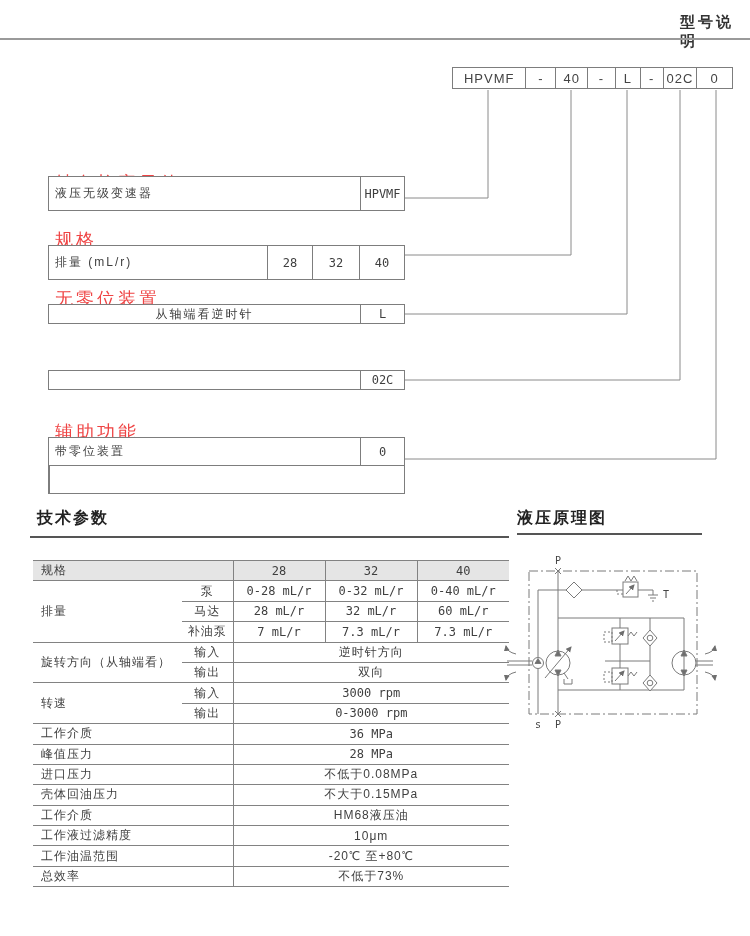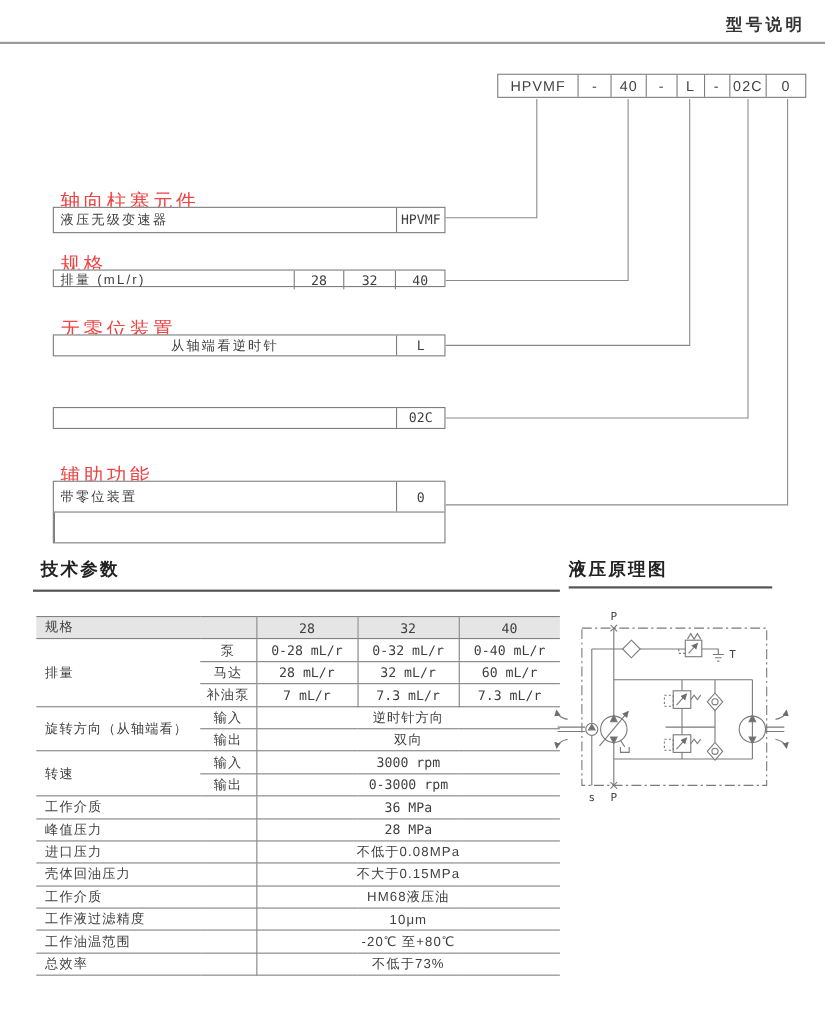--- a/index.html
+++ b/index.html
@@ -5,21 +5,21 @@
   * { margin:0; padding:0; box-sizing:border-box; }
   html,body { background:#fff; }
   body {
     width:750px; height:936px; position:relative; overflow:hidden;
     font-family:"Liberation Sans", sans-serif; color:#3a3a3a;
     -webkit-font-smoothing:antialiased;
   }
   .abs { position:absolute; }
 
   
-  .page-title { top:13px; left:660px; font-size:15px; font-weight:bold; letter-spacing:3px; color:#333; }
+  .page-title { top:13px; left:680px; font-size:15px; font-weight:bold; letter-spacing:3px; color:#333; }
   .top-rule { top:38px; left:0; width:750px; height:2px; background:#9a9a9a; }
 
   
   .model-box {
     top:67px; left:452px; width:281px; height:22px; display:flex;
     border:1px solid #7d7d7d; background:#fff;
   }
   .model-cell {
     display:flex; align-items:center; justify-content:center;
     border-left:1px solid #7d7d7d; font-size:13px; letter-spacing:1px; color:#444;
@@ -78,29 +78,29 @@
   <g stroke="#8a8a8a" stroke-width="1" fill="none">
     <polyline points="405,198 488,198 488,90"></polyline>
     <polyline points="405,255 571,255 571,90"></polyline>
     <polyline points="405,314 627,314 627,90"></polyline>
     <polyline points="405,380 680,380 680,90"></polyline>
     <polyline points="405,459 716,459 716,90"></polyline>
   </g>
 </svg>
 
 <div class="abs sec-label" style="top:171px">轴向柱塞元件</div>
-<div class="abs sec-box" style="top:188px;height:24px">
+<div class="abs sec-box" style="top:176px;height:35px">
   <div class="sec-row">
     <div class="cell grow">液压无级变速器</div>
     <div class="cell code" style="width:44px">HPVMF</div>
   </div>
 </div>
 
 <div class="abs sec-label" style="top:228px">规格</div>
-<div class="abs sec-box" style="top:245px;height:16px">
+<div class="abs sec-box" style="top:245px;height:35px">
   <div class="sec-row">
     <div class="cell grow">排量 (mL/r)</div>
     <div class="cell code" style="width:45px">28</div>
     <div class="cell code" style="width:47px">32</div>
     <div class="cell code" style="width:45px">40</div>
   </div>
 </div>
 
 <div class="abs sec-label" style="top:287px">无零位装置</div>
 <div class="abs sec-box" style="top:304px;height:20px">

